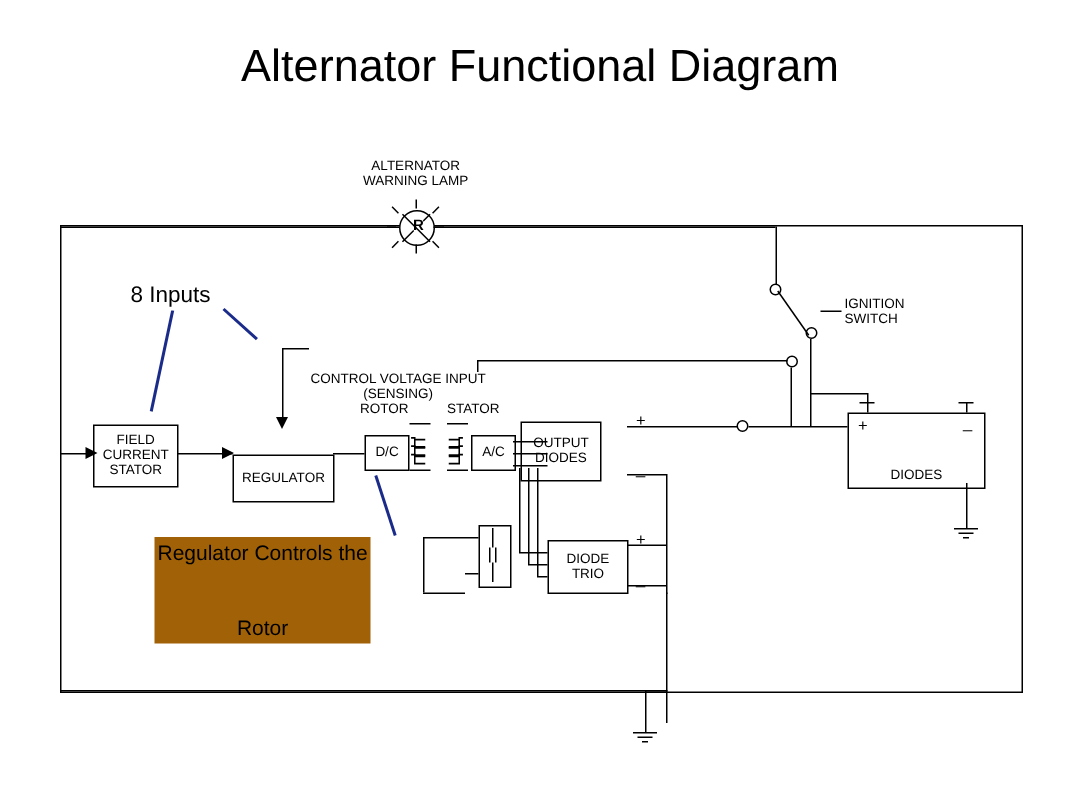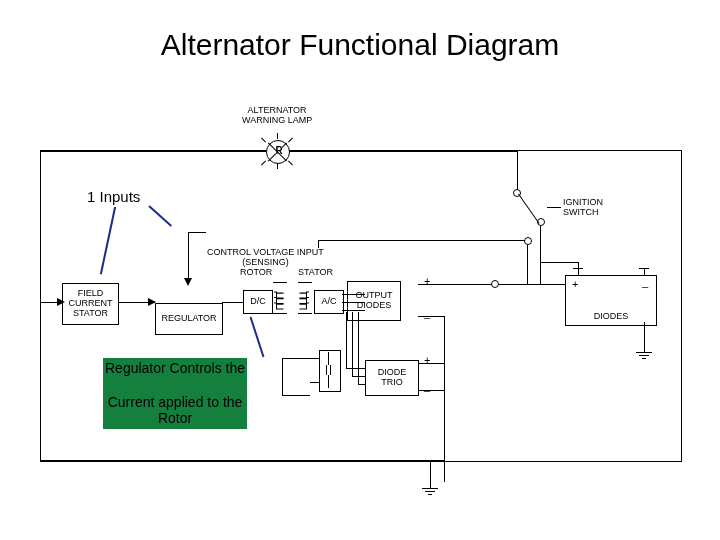--- a/index.html
+++ b/index.html
@@ -50,21 +50,21 @@
     background: #fff;
     padding: 2px;
   }
   .annotation-2 {
     position: absolute;
     top: 358px;
     left: 103px;
     font-size: 14px;
     color: #000;
     text-align: center;
-    background: #15803d;
+    background: #a16207;
     padding: 2px;
     line-height: 1.2;
   }
   .small-label {
     position: absolute;
     font-size: 9px;
     color: #000;
     text-align: center;
     line-height: 1.1;
   }
@@ -312,19 +312,19 @@
 <div class="line hline" style="top:488px; left:422px; width:16px;"></div>
 <div class="line hline" style="top:491px; left:425px; width:10px;"></div>
 <div class="line hline" style="top:494px; left:428px; width:4px;"></div>
 <div class="line hline" style="top:460px; left:430px; width:14px;"></div>
 
 <div class="arrow-blue" style="top:206px; left:107px; width:2px; height:69px; transform:rotate(12deg);"></div>
 <div class="arrow-blue" style="top:206px; left:148px; width:2px; height:30px; transform:rotate(-48deg); transform-origin:top;"></div>
 
 <div class="arrow-blue" style="top:316px; left:256px; width:2px; height:42px; transform:rotate(-18deg);"></div>
 
-<div class="annotation-1">1 Inputs</div>
+<div class="annotation-1">8 Inputs</div>
 <div class="annotation-2">
   <span>Regulator Controls the</span><br>
   <br>
-  <span>Current applied to the</span><br>
+  <br>
   <span>Rotor</span>
 </div>
 
 </body></html>

